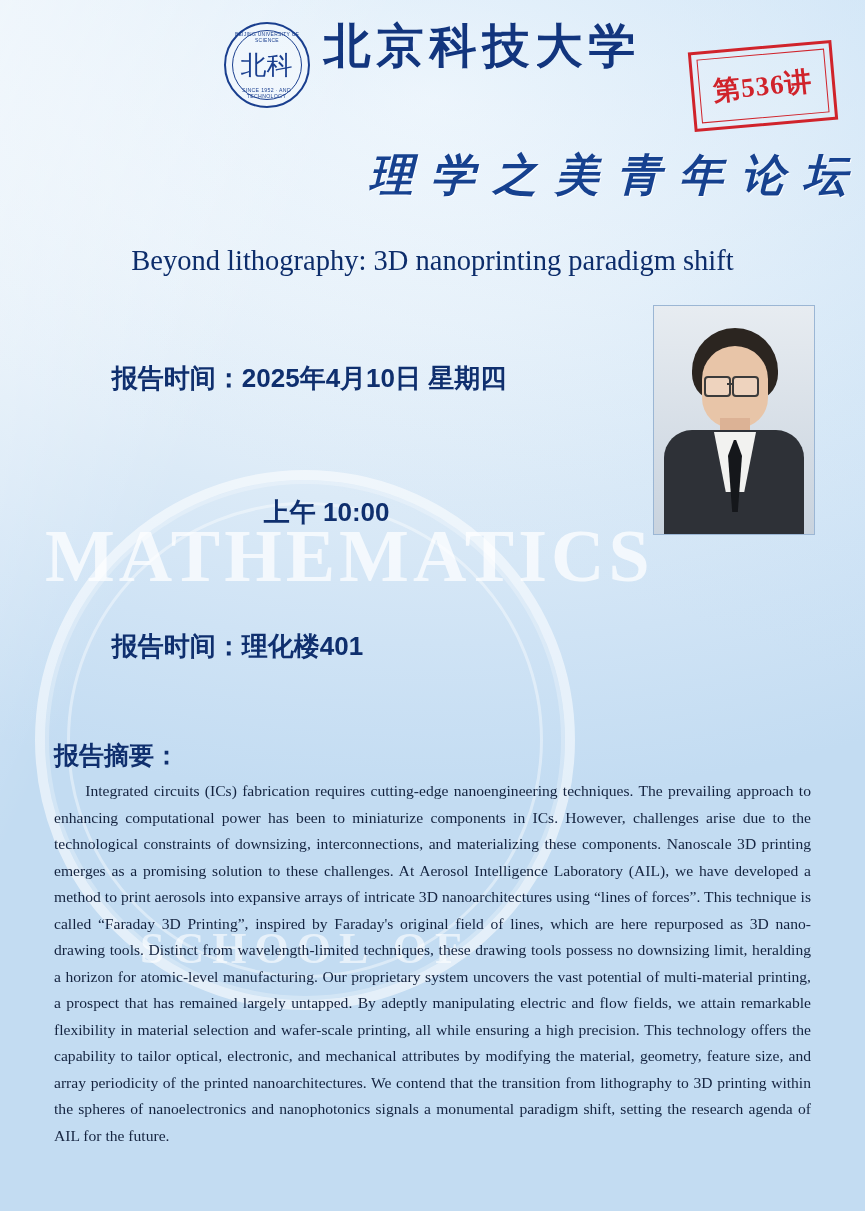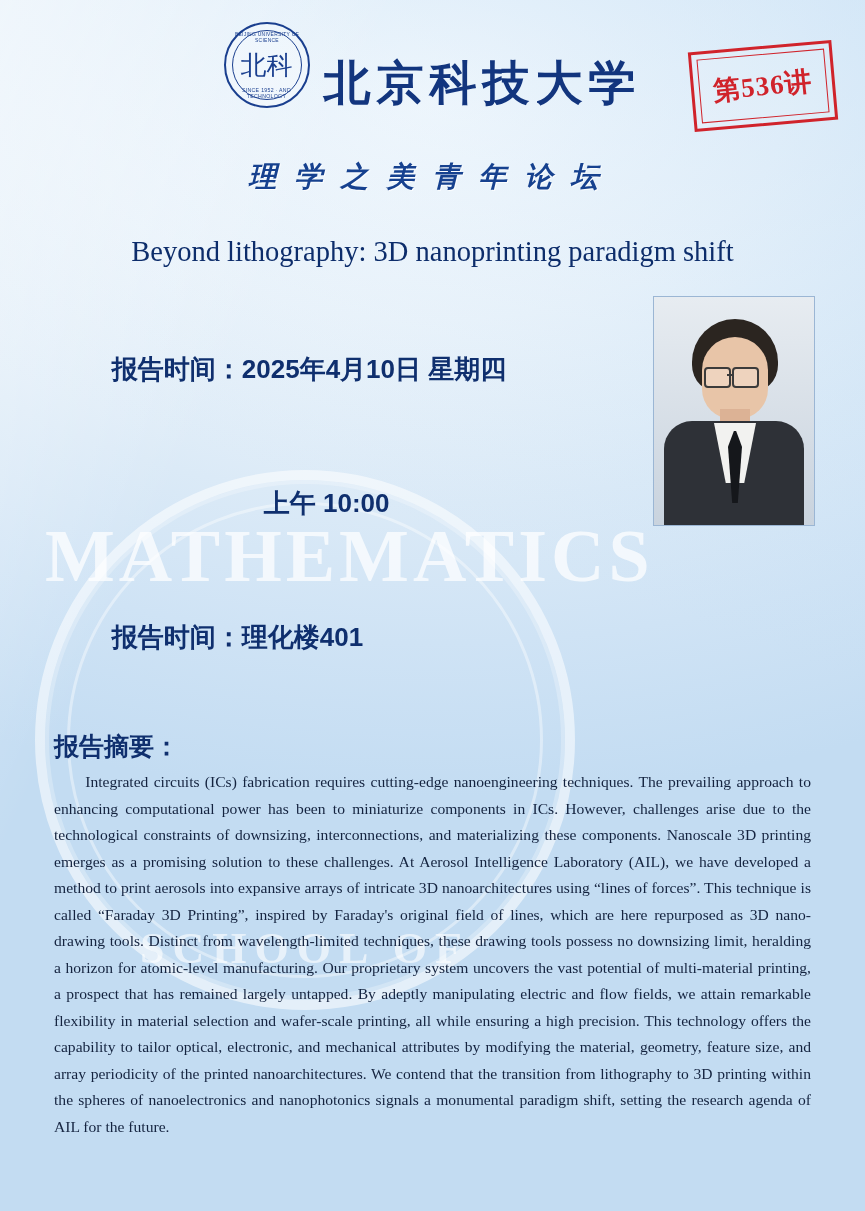--- a/index.html
+++ b/index.html
@@ -78,21 +78,21 @@
   .content { position: relative; z-index: 2; }
 
   
   .header {
     position: relative;
     height: 118px;
     padding-top: 22px;
   }
   .logo-row {
     display: flex;
-    align-items: flex-end;
+    align-items: flex-start;
     justify-content: center;
     gap: 14px;
   }
   .seal {
     width: 82px;
     height: 82px;
     border-radius: 50%;
     border: 2.5px solid #1a3f8f;
     position: relative;
     flex: 0 0 auto;
@@ -172,24 +172,24 @@
     color: #d0232b;
     font-size: 27px;
     font-weight: bold;
     font-family: "Liberation Serif", serif;
     letter-spacing: 1px;
     transform: rotate(-1deg);
   }
 
   
   .forum-title {
-    text-align: center;
-    margin-top: 18px;
-    font-family: "Liberation Serif", serif;
-    font-size: 28px;
+    text-align: right;
+    margin-top: 6px;
+    font-family: "Liberation Serif", serif;
+    font-size: 44px;
     font-weight: bold;
     letter-spacing: 18px;
     color: #16418f;
     text-shadow: 1px 1px 0 rgba(255,255,255,0.8);
     font-style: italic;
   }
   .talk-title {
     text-align: center;
     margin-top: 40px;
     font-family: "Liberation Serif", serif;

